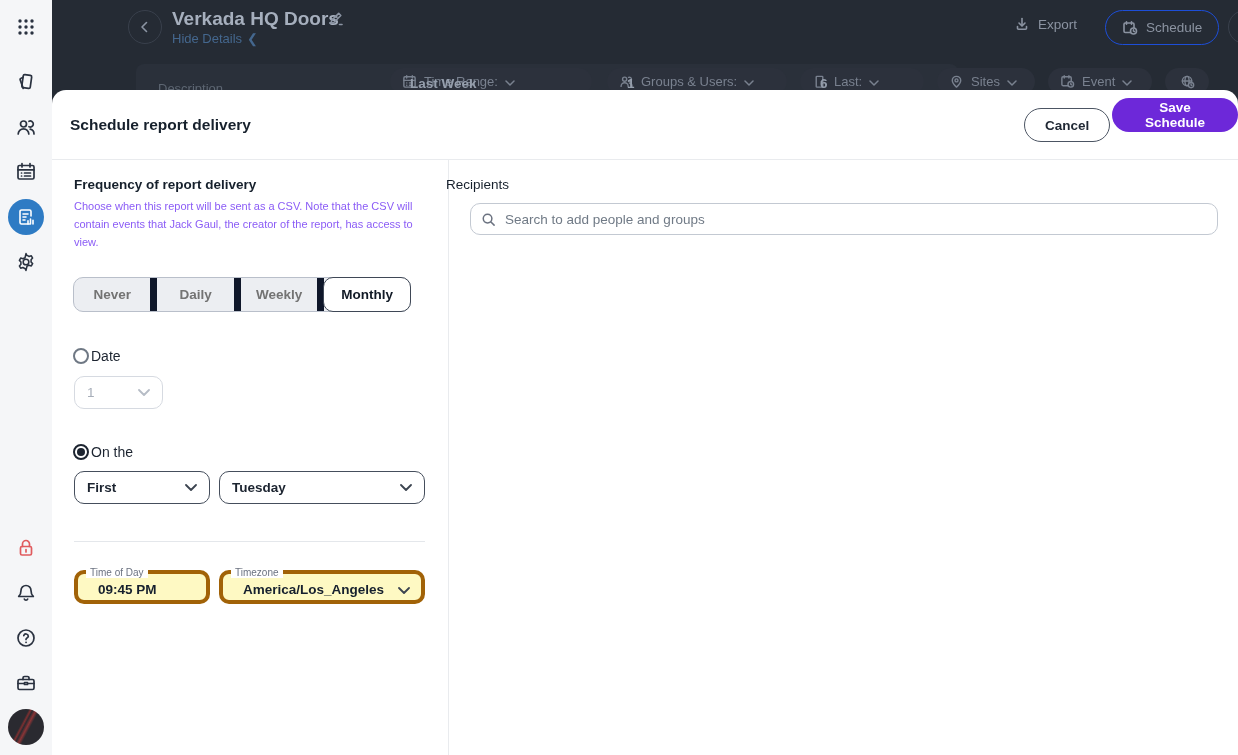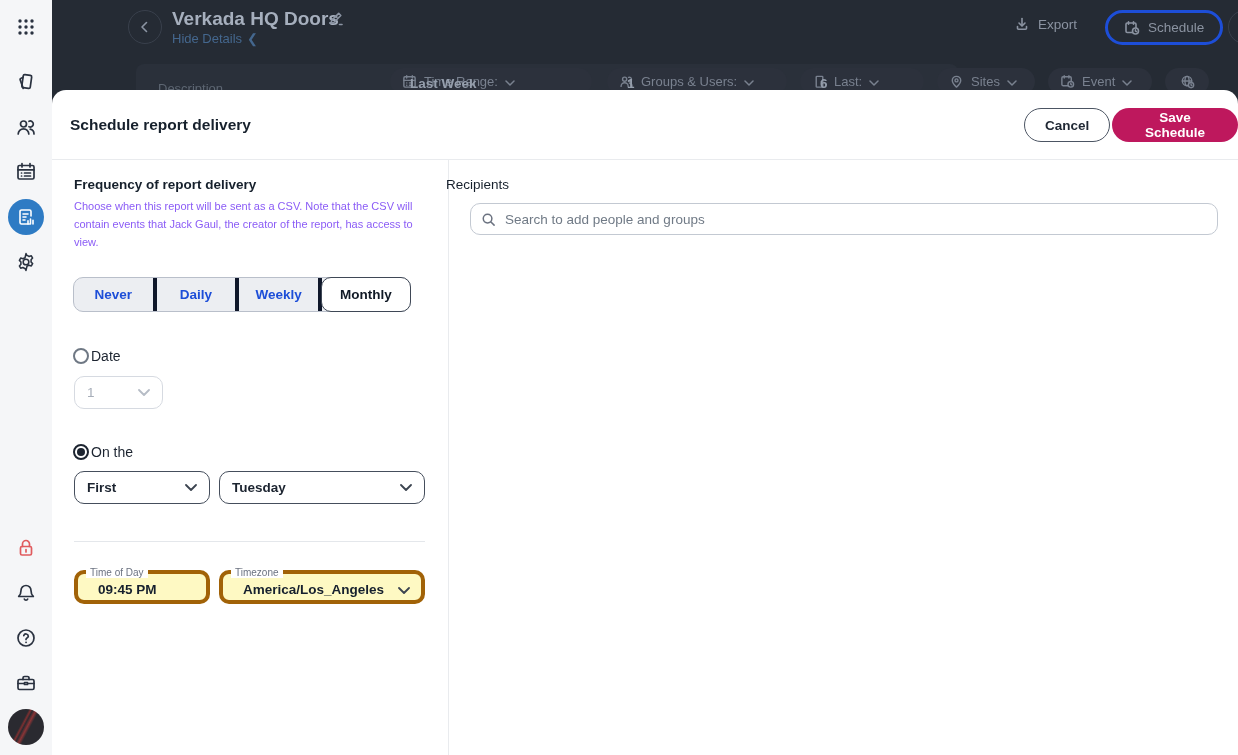--- a/index.html
+++ b/index.html
@@ -21,42 +21,42 @@
   
   .page-dim { position:absolute; left:52px; top:0; width:1186px; height:755px; background:#252b34; }
   .back-btn { position:absolute; left:76px; top:10px; width:34px; height:34px; border-radius:50%; border:1px solid #39404c; color:#8b94a3; display:flex; align-items:center; justify-content:center; }
   .page-title { position:absolute; left:120px; top:8px; font-size:19px; font-weight:700; color:#a6afbd; }
   .title-edit { position:absolute; left:276px; top:11px; color:#8b94a3; }
   .hide-details { position:absolute; left:120px; top:31px; font-size:13px; color:#44678e; display:flex; gap:5px; align-items:center; }
   .desc-card { position:absolute; left:84px; top:64px; width:822px; height:26px; background:#2a303a; border-radius:8px 8px 0 0; }
   .desc-label { position:absolute; left:22px; top:17px; font-size:13px; color:#5d6672; }
   .desc-edit { position:absolute; left:738px; top:15px; color:#5d6672; }
   .export-btn { position:absolute; left:962px; top:16px; display:flex; align-items:center; gap:8px; color:#8b93a1; font-size:13.5px; }
-  .schedule-btn { position:absolute; left:1053px; top:10px; height:35px; padding:0 16px; border:3px solid #1d4ed8; border-radius:18px; display:flex; align-items:center; gap:8px; color:#8b93a1; font-size:13.5px; }
+  .schedule-btn { position:absolute; left:1053px; top:10px; height:35px; padding:0 16px; border:1px solid #1d4ed8; border-radius:18px; display:flex; align-items:center; gap:8px; color:#8b93a1; font-size:13.5px; }
   .more-btn { position:absolute; left:1176px; top:10px; width:34px; height:34px; border-radius:50%; border:1px solid #39404c; color:#8b94a3; display:flex; align-items:center; justify-content:center; font-size:14px; letter-spacing:1px; }
   .tico svg { width:16px; height:16px; stroke:currentColor; fill:none; stroke-width:1.6; stroke-linecap:round; stroke-linejoin:round; display:block; }
 
   .fpill { position:absolute; top:68px; height:27px; background:#2c313c; border-radius:15px; display:flex; align-items:center; gap:7px; padding:0 12px; color:#79818f; font-size:13px; white-space:nowrap; }
   .fpill .fval { font-weight:700; color:#959eac; }
   .fpill svg { width:15px; height:15px; stroke:currentColor; fill:none; stroke-width:1.5; stroke-linecap:round; stroke-linejoin:round; flex:none; }
   .fchev svg { width:10px; height:6px; }
 
   
   .modal { position:absolute; left:52px; top:90px; width:1186px; height:665px; background:#ffffff; border-radius:14px 14px 0 0; z-index:4; }
   .m-header { position:absolute; left:0; top:0; width:1186px; height:70px; border-bottom:1px solid #e9ebee; }
   .m-title { position:absolute; left:18px; top:26px; font-size:15.5px; font-weight:700; color:#16202c; }
   .cancel-btn { position:absolute; left:972px; top:18px; height:34px; padding:0 20px; border:1px solid #4c5563; border-radius:17px; background:#fff; font-size:13.5px; font-weight:600; color:#1f2733; display:flex; align-items:center; cursor:pointer; font-family:inherit; }
-  .save-btn { position:absolute; left:1060px; top:18px; height:34px; padding:0 18px; border:none; border-radius:17px; background:#be185d; font-size:13.5px; font-weight:600; color:#ffffff; display:flex; align-items:center; font-family:inherit; }
+  .save-btn { position:absolute; left:1060px; top:8px; height:34px; padding:0 18px; border:none; border-radius:17px; background:#6d28d9; font-size:13.5px; font-weight:600; color:#ffffff; display:flex; align-items:center; font-family:inherit; }
   .v-divider { position:absolute; left:396px; top:70px; width:1px; height:595px; background:#e9ebee; }
 
   .sec-heading { position:absolute; font-size:13.5px; font-weight:700; color:#16202c; }
   .freq-desc { position:absolute; left:22px; top:107px; width:354px; font-size:11px; line-height:18px; color:#8b5cf6; }
 
   .seg { position:absolute; left:21px; top:187px; width:338px; height:35px; background:#eceef2; border:1px solid #b9bfca; border-radius:10px; display:flex; }
-  .seg-btn { flex:1; display:flex; align-items:center; justify-content:center; font-size:13.5px; font-weight:600; color:#1d4ed8; border-right:4px solid #0f172a; cursor:pointer; }
+  .seg-btn { flex:1; display:flex; align-items:center; justify-content:center; font-size:13.5px; font-weight:600; color:#737373; border-right:7px solid #0f172a; cursor:pointer; }
   .seg-btn:last-child { border-right:none; }
   .seg-btn.selected { background:#fff; border:1px solid #3f4856; border-radius:10px; margin:-1px; color:#111a26; font-weight:700; flex:1.12; }
 
   .radio-row { position:absolute; display:flex; align-items:center; gap:2px; }
   .radio { width:16px; height:16px; border-radius:50%; border:2px solid #6f7884; position:relative; flex:none; cursor:pointer; }
   .radio.checked { border-color:#1c2430; }
   .radio.checked::after { content:""; position:absolute; left:2px; top:2px; width:8px; height:8px; border-radius:50%; background:#1c2430; }
   .radio-label { font-size:14px; color:#1c2430; }
 
   .sel { position:absolute; height:33px; background:#fff; border:1px solid #454e5c; border-radius:10px; display:flex; align-items:center; justify-content:space-between; padding:0 12px; font-size:13.5px; font-weight:600; color:#1c2430; cursor:pointer; }

